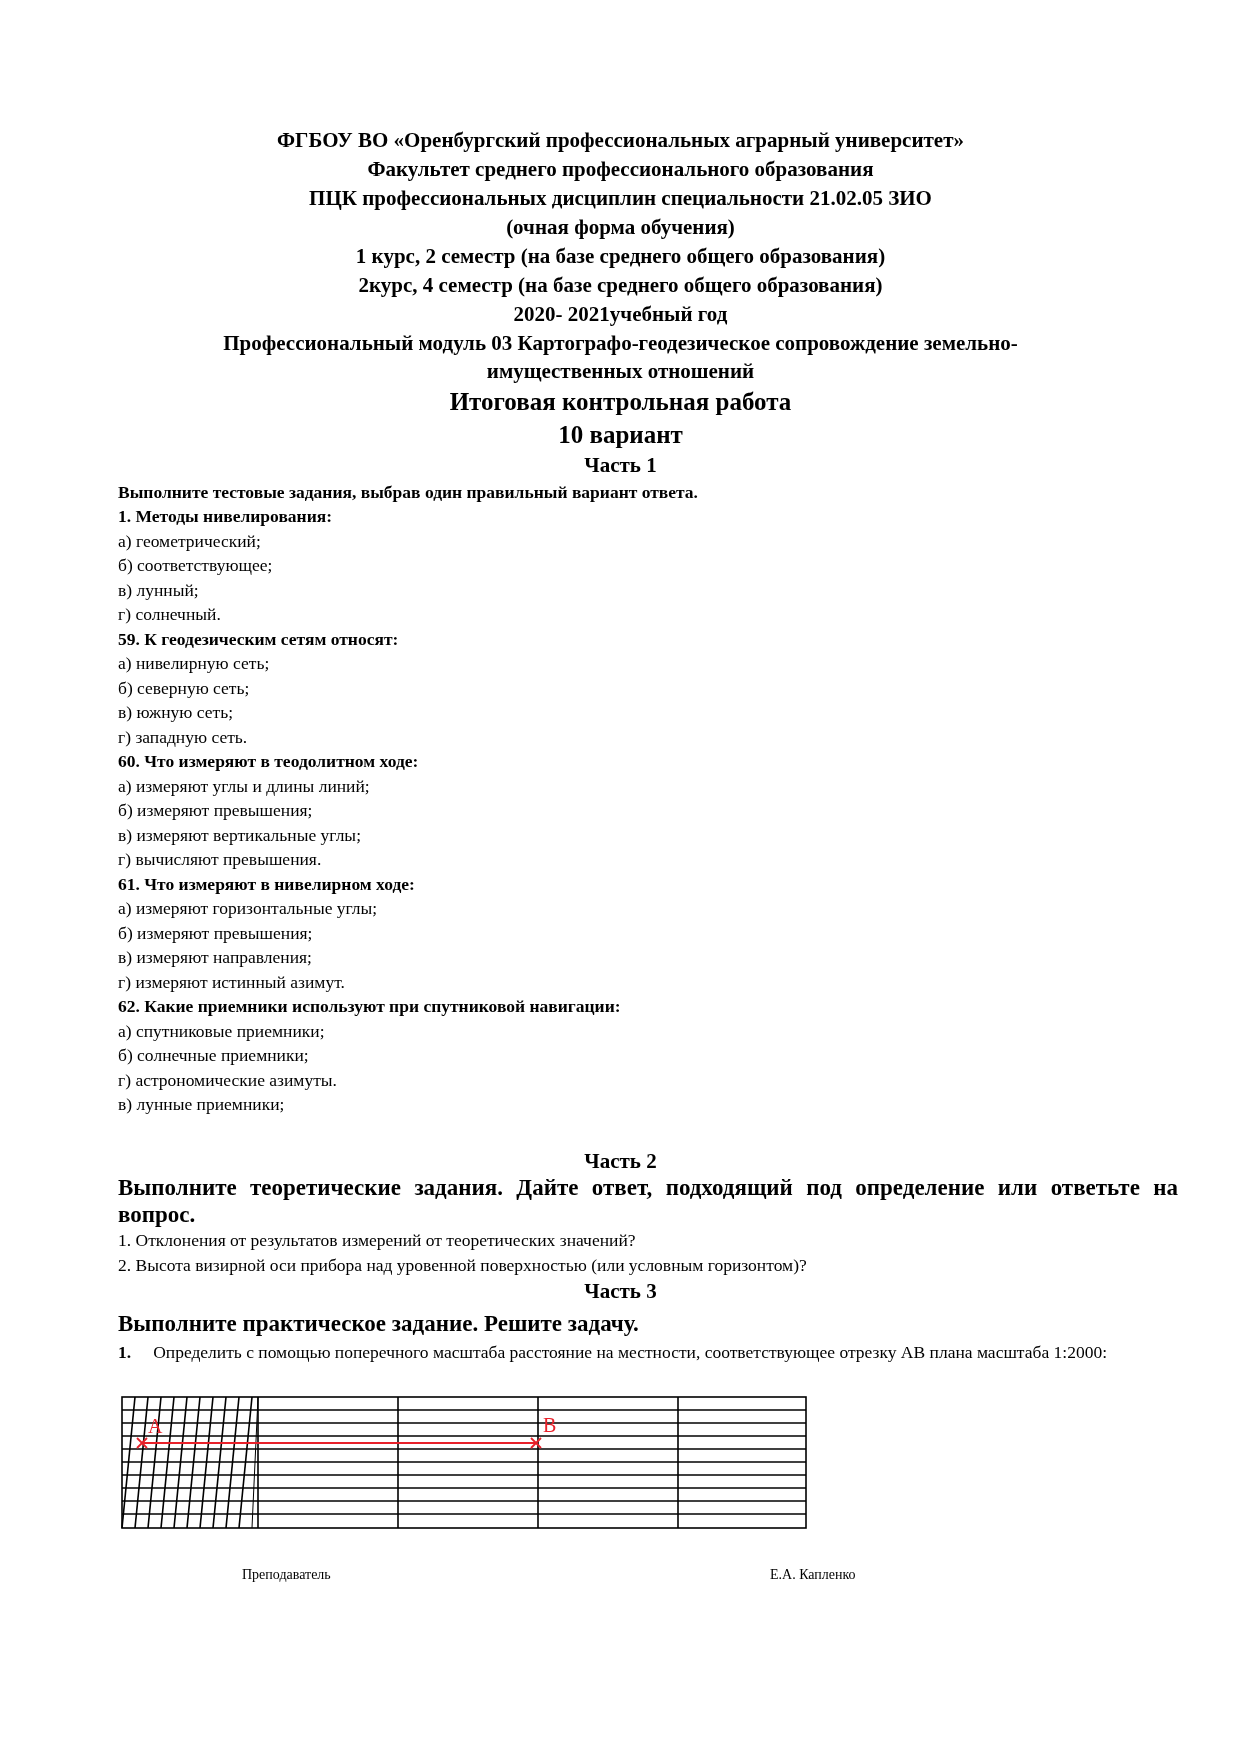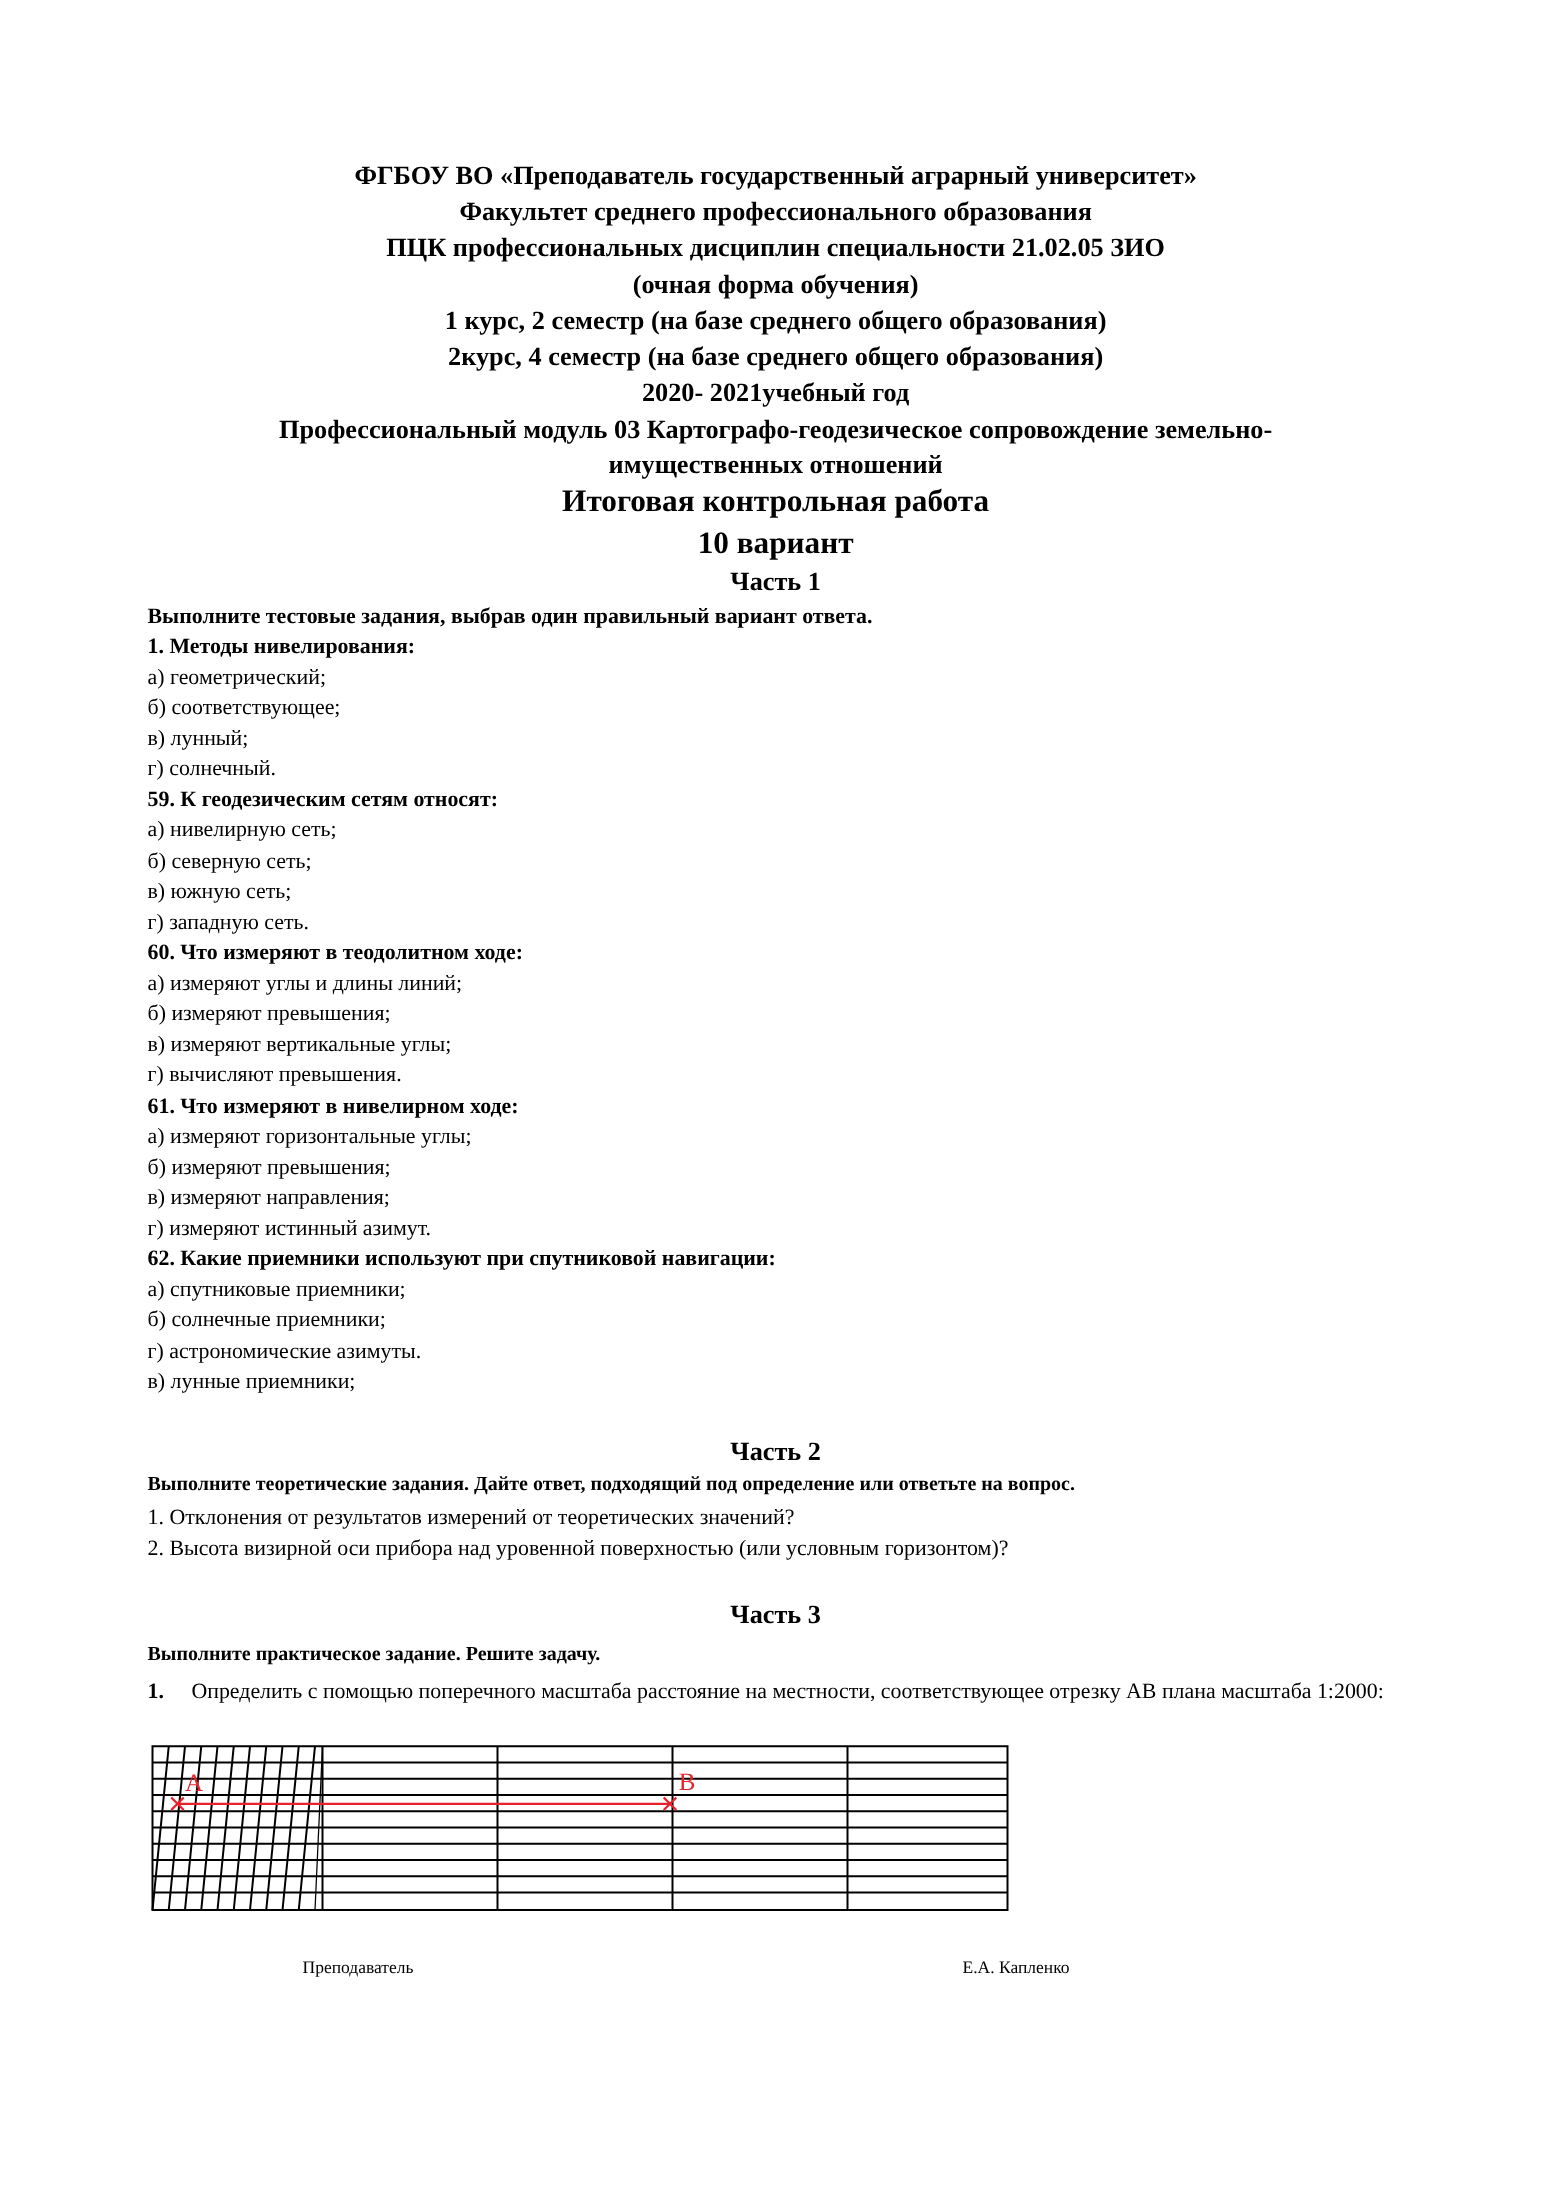--- a/index.html
+++ b/index.html
@@ -7,32 +7,32 @@
            font-family: "Liberation Serif", serif; color: #000; }
     .page { position: absolute; left: 0; top: 0; width: 1241px; height: 1755px; }
     .center { position: absolute; left: 0; width: 1241px; text-align: center; font-weight: bold; white-space: nowrap; }
     .hdr { font-size: 21px; line-height: 29px; }
     .big { font-size: 25px; line-height: 32px; }
     .part { font-size: 21px; line-height: 26px; }
     .blk { position: absolute; left: 118px; width: 1060px; }
     .line { font-size: 17.5px; line-height: 24.5px; white-space: nowrap; }
     .q { font-weight: bold; }
     .instr { font-weight: bold; font-size: 17.5px; line-height: 24px; }
-    .big-instr { font-weight: bold; font-size: 16px; line-height: 27px; text-align: justify; text-align-last: left; }
+    .big-instr { font-weight: bold; font-size: 23px; line-height: 27px; text-align: justify; text-align-last: left; }
     .task { font-size: 17.5px; line-height: 22px; text-align: justify; }
     .task .num { font-weight: bold; margin-right: 22px; }
     .sig { position: absolute; font-size: 14px; line-height: 26px; }
     svg { position: absolute; }
   </style>
 </head>
 <body>
 
 <div class="page">
 
-  <div class="center hdr" style="top:126px">ФГБОУ ВО «Преподаватель государственный аграрный университет»</div>
+  <div class="center hdr" style="top:126px">ФГБОУ ВО «Оренбургский профессиональных аграрный университет»</div>
   <div class="center hdr" style="top:155px">Факультет среднего профессионального образования</div>
   <div class="center hdr" style="top:184px">ПЦК профессиональных дисциплин специальности 21.02.05 ЗИО</div>
   <div class="center hdr" style="top:213px">(очная форма обучения)</div>
   <div class="center hdr" style="top:242px">1 курс, 2 семестр (на базе среднего общего образования)</div>
   <div class="center hdr" style="top:271px">2курс, 4 семестр (на базе среднего общего образования)</div>
   <div class="center hdr" style="top:300px">2020- 2021учебный год</div>
   <div class="center hdr" style="top:329px">Профессиональный модуль 03 Картографо-геодезическое сопровождение земельно-</div>
   <div class="center big" style="top:386px">Итоговая контрольная работа</div>
   <div class="center hdr" style="top:357px">имущественных отношений</div>
   <div class="center big" style="top:419px">10 вариант</div>

